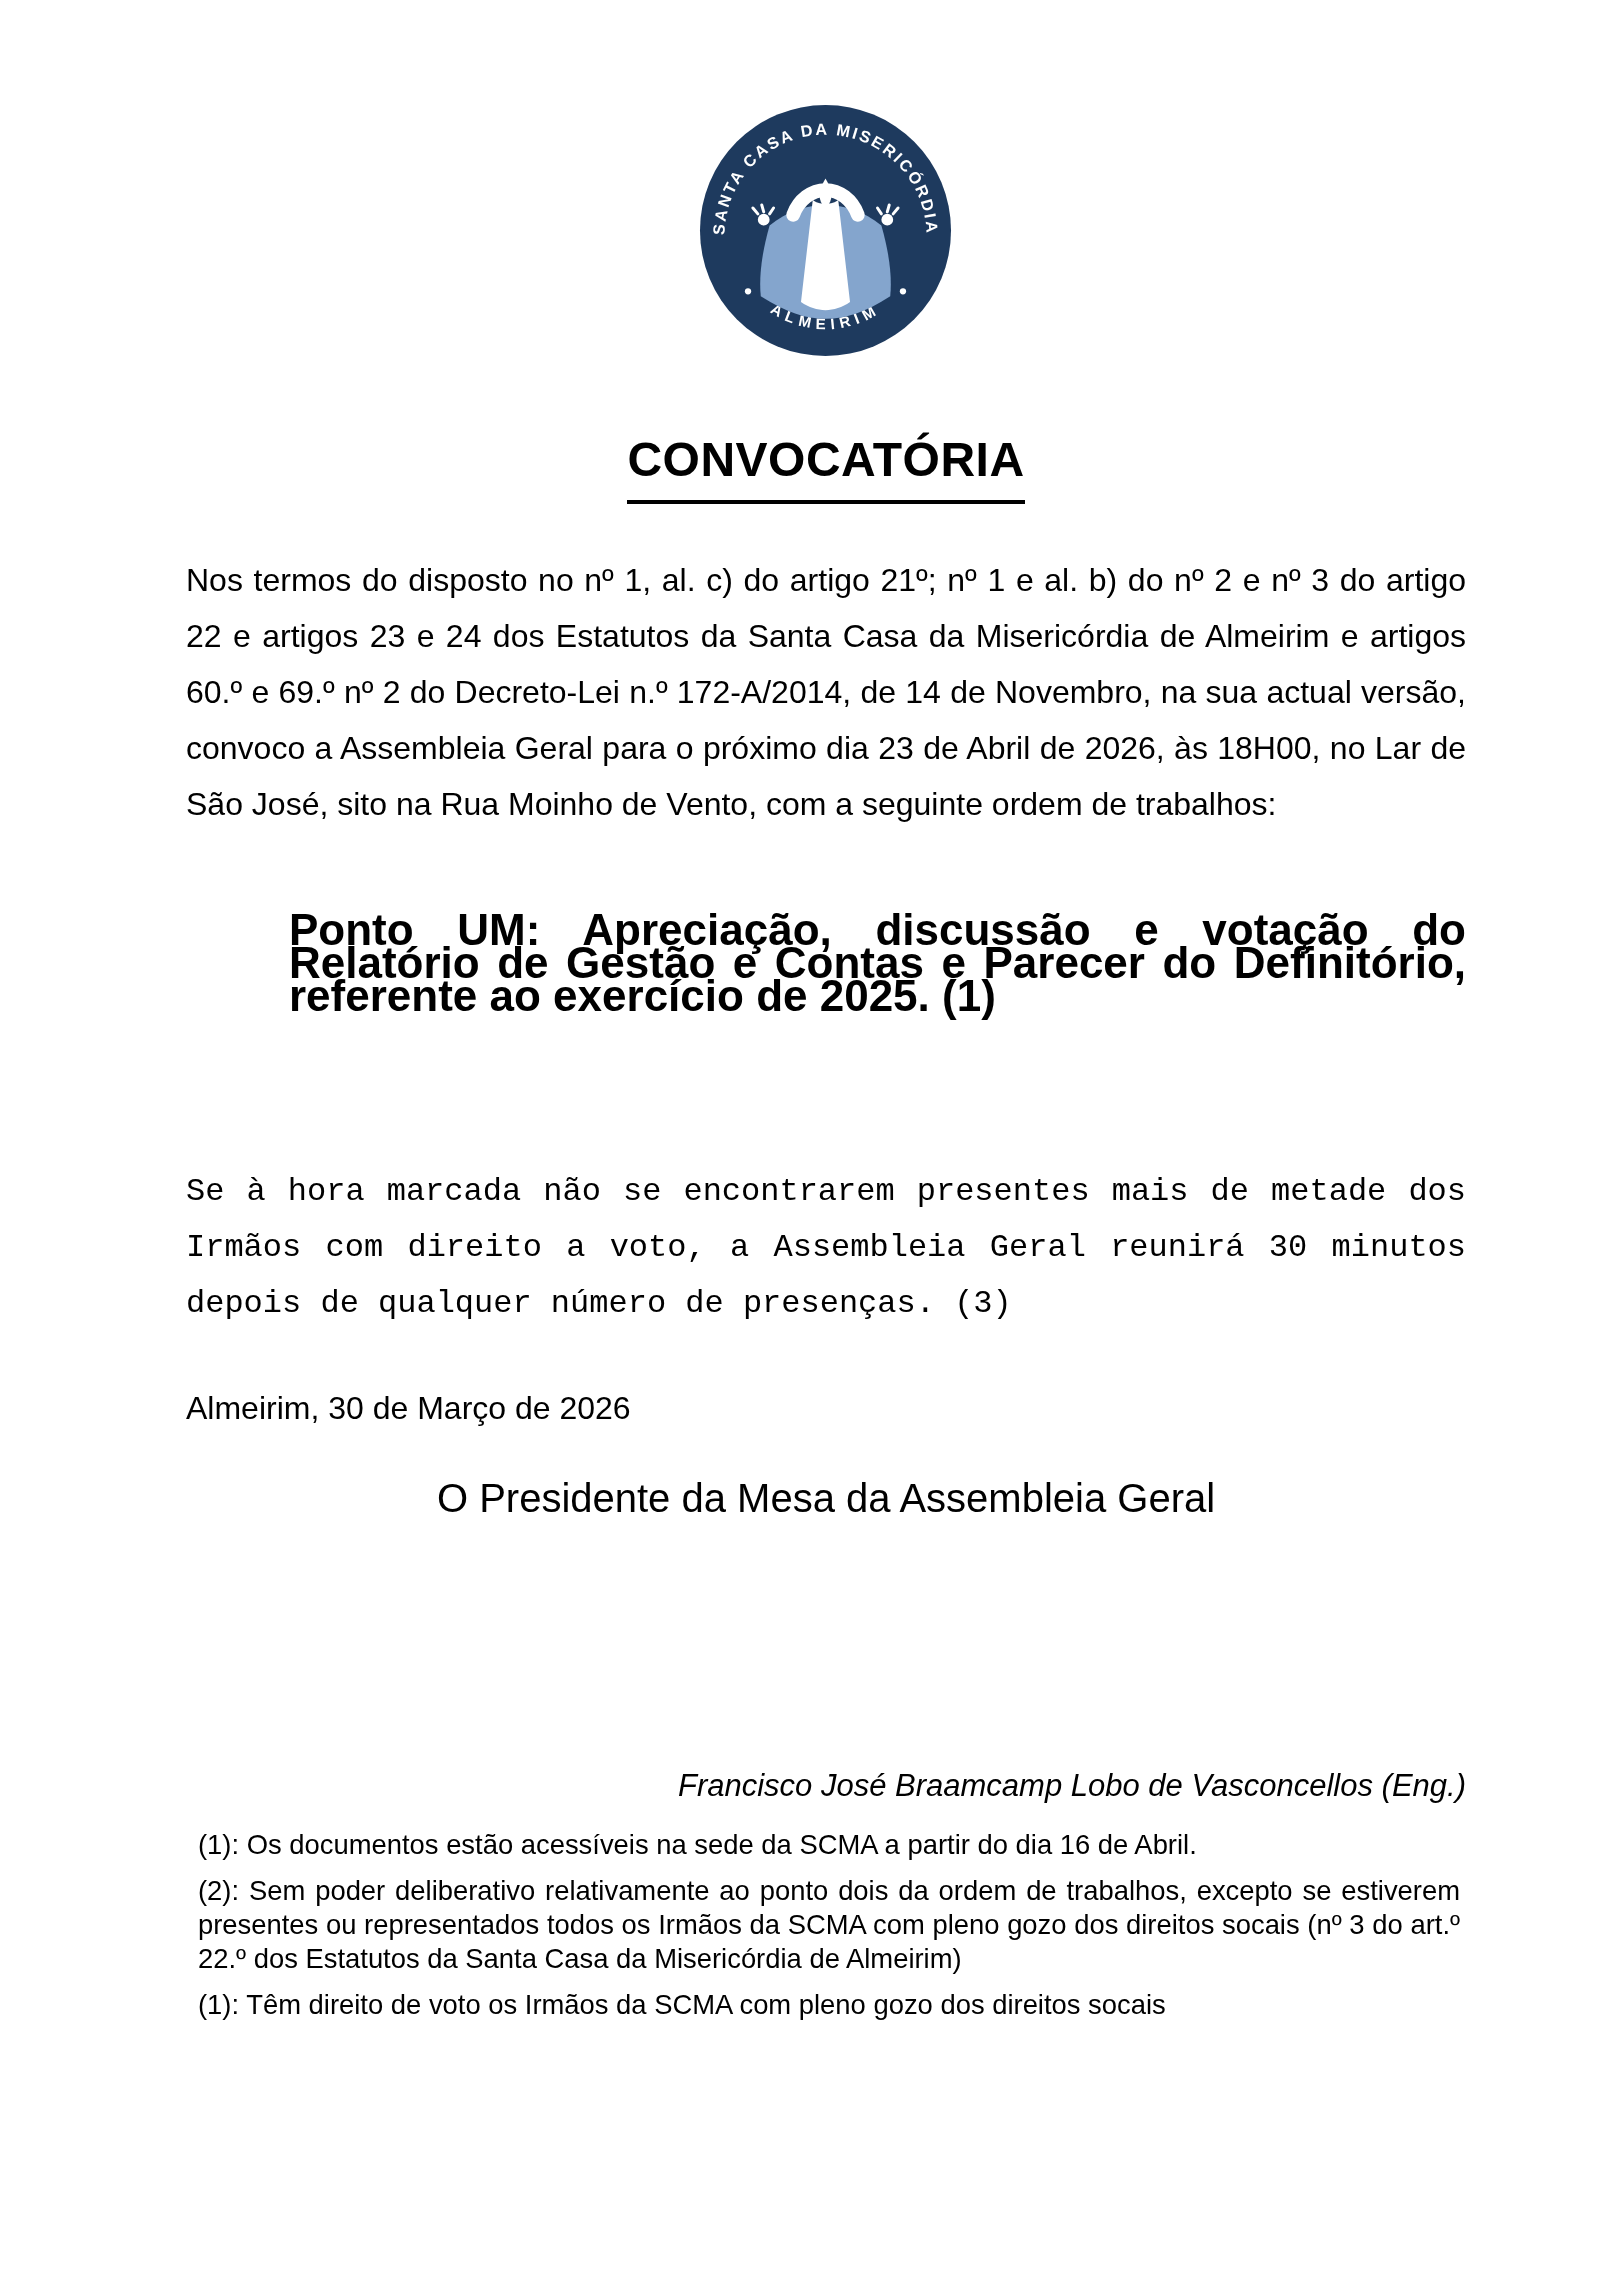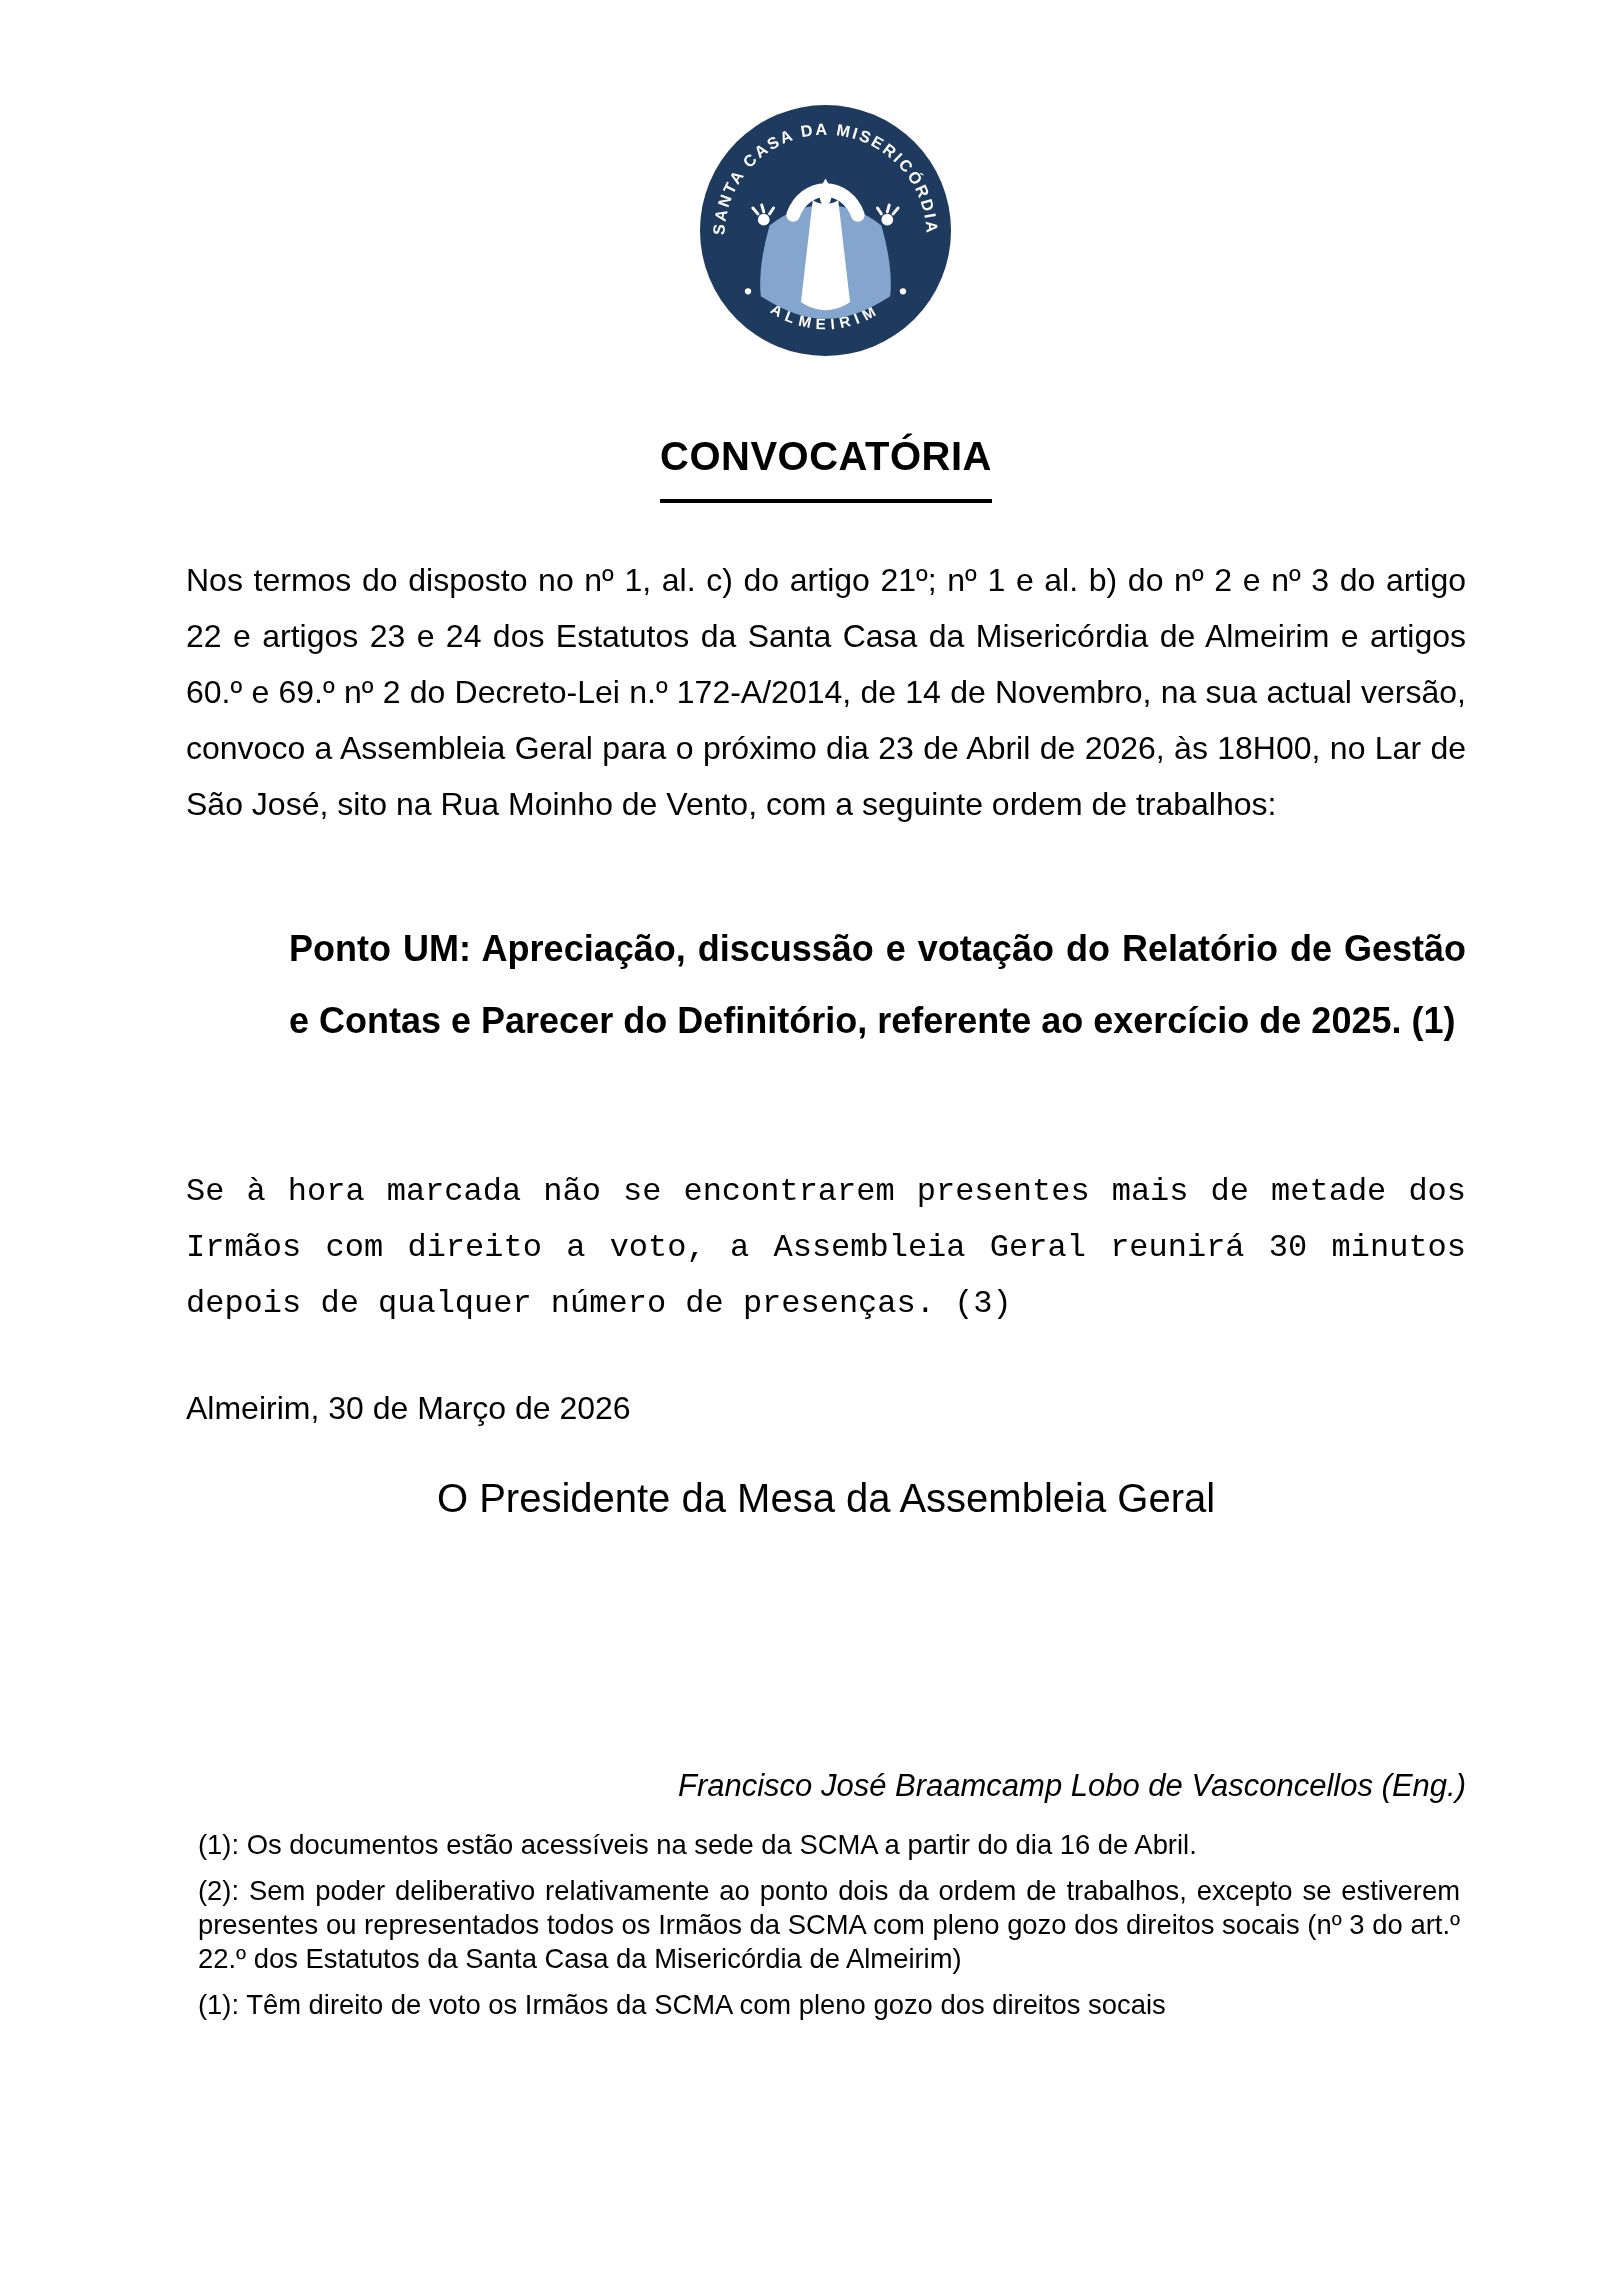--- a/index.html
+++ b/index.html
@@ -23,48 +23,48 @@
   .logo-wrap svg { display: block; width: 100%; height: 100%; }
   .doc-title {
     position: absolute;
     left: 186px;
     top: 435px;
     width: 1280px;
     text-align: center;
   }
   .doc-title span {
     display: inline-block;
-    font-size: 40px;
+    font-size: 48px;
     font-weight: bold;
     letter-spacing: 0.5px;
     border-bottom: 4.9px solid #000;
-    padding-bottom: 22px;
+    padding-bottom: 15px;
     line-height: 1.05;
   }
   .body-par {
     position: absolute;
     left: 186px;
     width: 1280px;
     font-size: 32px;
     line-height: 56px;
     text-align: justify;
     margin: 0;
   }
   #intro-par { top: 552px; }
   .agenda-block {
     position: absolute;
     left: 289px;
     top: 913px;
     width: 1177px;
   }
   .agenda-block p {
     margin: 0;
-    font-size: 36px;
+    font-size: 44px;
     font-weight: bold;
-    line-height: 72px;
+    line-height: 33px;
     text-align: justify;
   }
   #quorum-par { top: 1164px; font-family: Liberation Mono, monospace; }
   .dateline {
     position: absolute;
     left: 186px;
     top: 1380px;
     width: 1280px;
     font-size: 32px;
     line-height: 56px;

